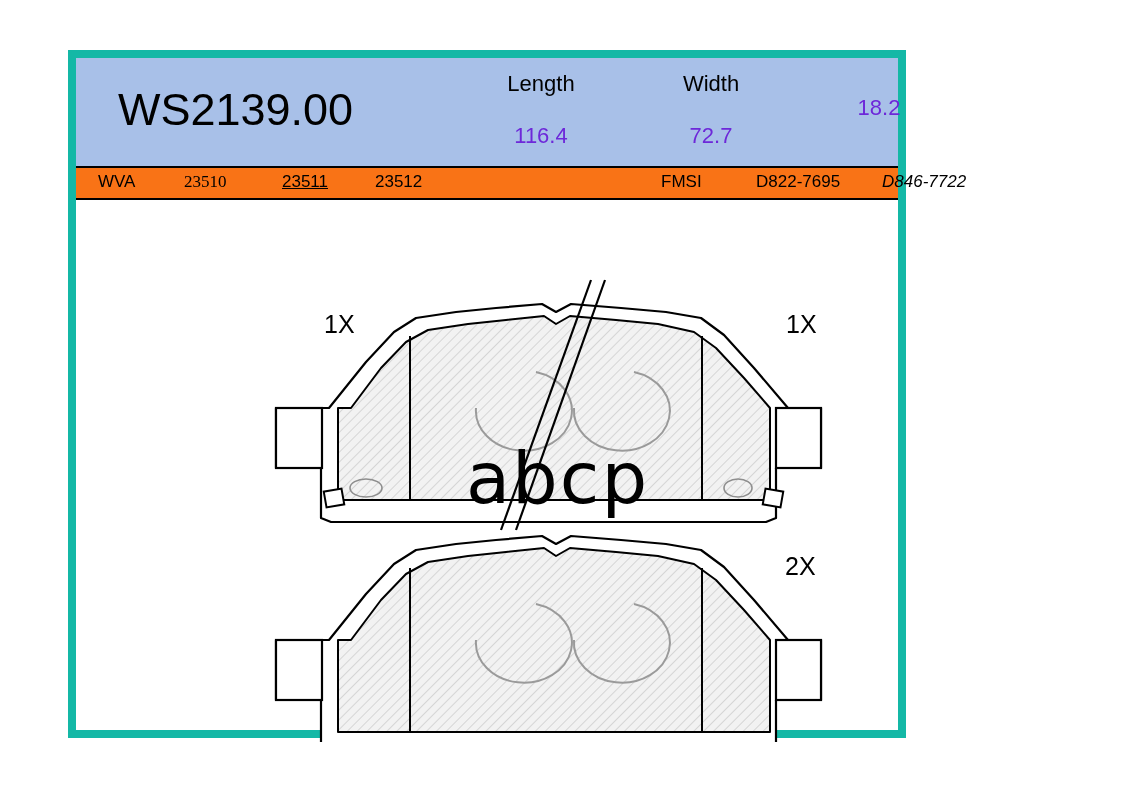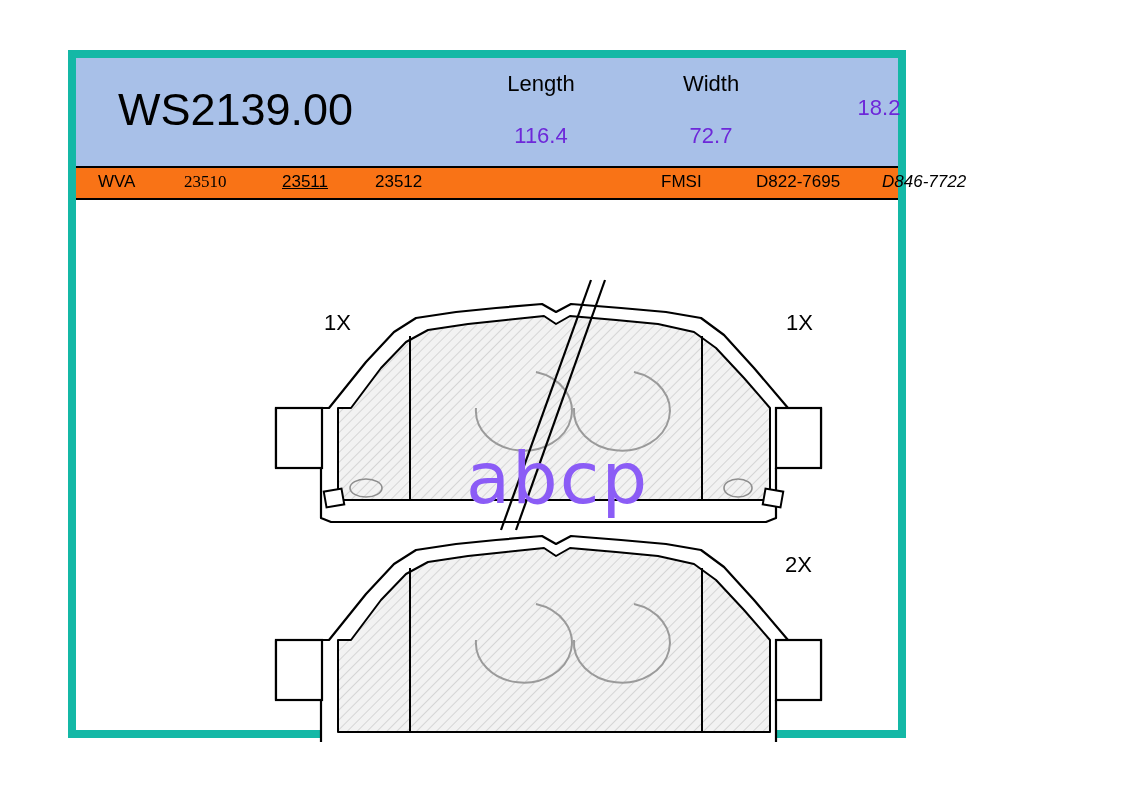--- a/index.html
+++ b/index.html
@@ -95,34 +95,34 @@
     position: absolute;
     left: 0;
     top: 142px;
     width: 100%;
     height: 542px;
   }
   #drawing svg { display: block; }
 
   .qty-label {
     position: absolute;
-    font-size: 22px;
+    font-size: 25px;
     color: #000000;
   }
   #qty-top-left  { left: 248px; top: 110px; }
   #qty-top-right { left: 710px; top: 110px; }
   #qty-bottom    { left: 709px; top: 352px; }
 
   
   #watermark {
     position: absolute;
     left: 390px;
     top: 378px;
     font-size: 72px;
-    color: #8b5cf6;
+    color: #000000;
     letter-spacing: 2px;
     font-family: "DejaVu Sans", sans-serif;
     pointer-events: none;
   }
 </style>
 </head>
 <body>
 
 <div id="sheet">
 

